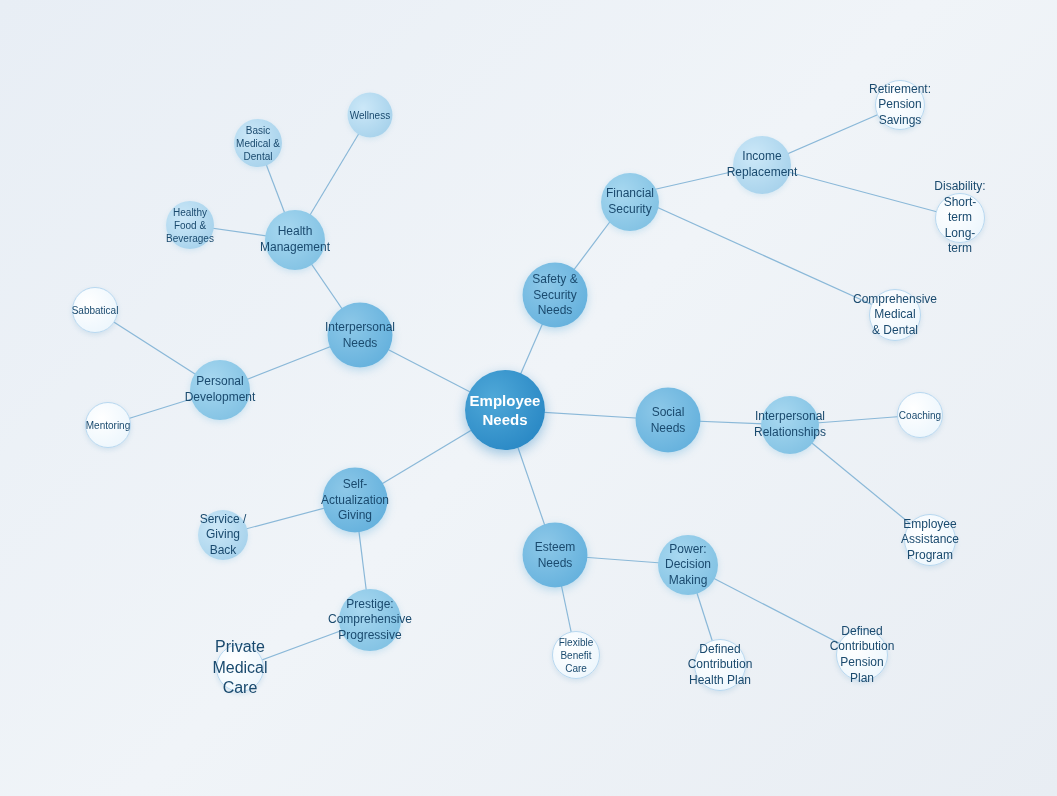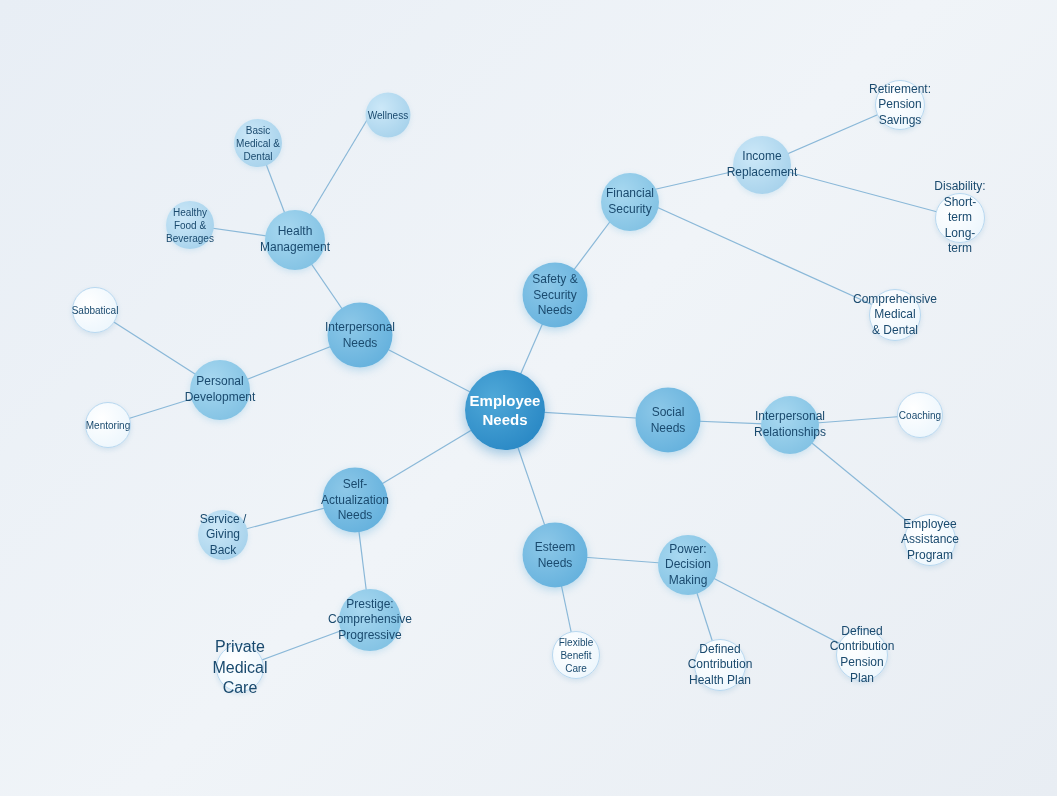--- a/index.html
+++ b/index.html
@@ -116,21 +116,21 @@
       <div class="node node-large" style="left: 668px; top: 420px; width: 65px; height: 65px;">
         <span style="white-space: pre-line;">Social Needs</span>
       </div>
       <div class="node node-large" style="left: 555px; top: 555px; width: 65px; height: 65px;">
         <span style="white-space: pre-line;">Esteem
 Needs</span>
       </div>
       <div class="node node-large" style="left: 355px; top: 500px; width: 65px; height: 65px;">
         <span style="white-space: pre-line;">Self-
 Actualization
-Needs</span>
+Giving</span>
       </div>
       <div class="node node-medium" style="left: 295px; top: 240px; width: 60px; height: 60px;">
         <span style="white-space: pre-line;">Health
 Management</span>
       </div>
       <div class="node node-medium" style="left: 220px; top: 390px; width: 60px; height: 60px;">
         <span style="white-space: pre-line; text-align: center;">Personal
 Development</span>
       </div>
       <div class="node node-medium" style="left: 630px; top: 202px; width: 58px; height: 58px;">
@@ -144,21 +144,21 @@
       <div class="node node-medium" style="left: 688px; top: 565px; width: 60px; height: 60px;">
         <span style="white-space: pre-line;">Power:
 Decision
 Making</span>
       </div>
       <div class="node node-medium" style="left: 370px; top: 620px; width: 62px; height: 62px;">
         <span style="white-space: pre-line;">Prestige:
 Comprehensive
 Progressive</span>
       </div>
-      <div class="node node-small" style="left: 388px; top: 115px; width: 45px; height: 45px; font-size: 10px; text-align: center;">
+      <div class="node node-small" style="left: 370px; top: 115px; width: 45px; height: 45px; font-size: 10px; text-align: center;">
         <span style="white-space: pre-line;">Wellness</span>
       </div>
       <div class="node node-small" style="left: 258px; top: 143px; width: 48px; height: 48px; font-size: 10px;">
         <span style="white-space: pre-line;">Basic
 Medical &amp;
 Dental</span>
       </div>
       <div class="node node-small" style="left: 190px; top: 225px; width: 48px; height: 48px; font-size: 10px;">
         <span style="white-space: pre-line;">Healthy
 Food &amp;

